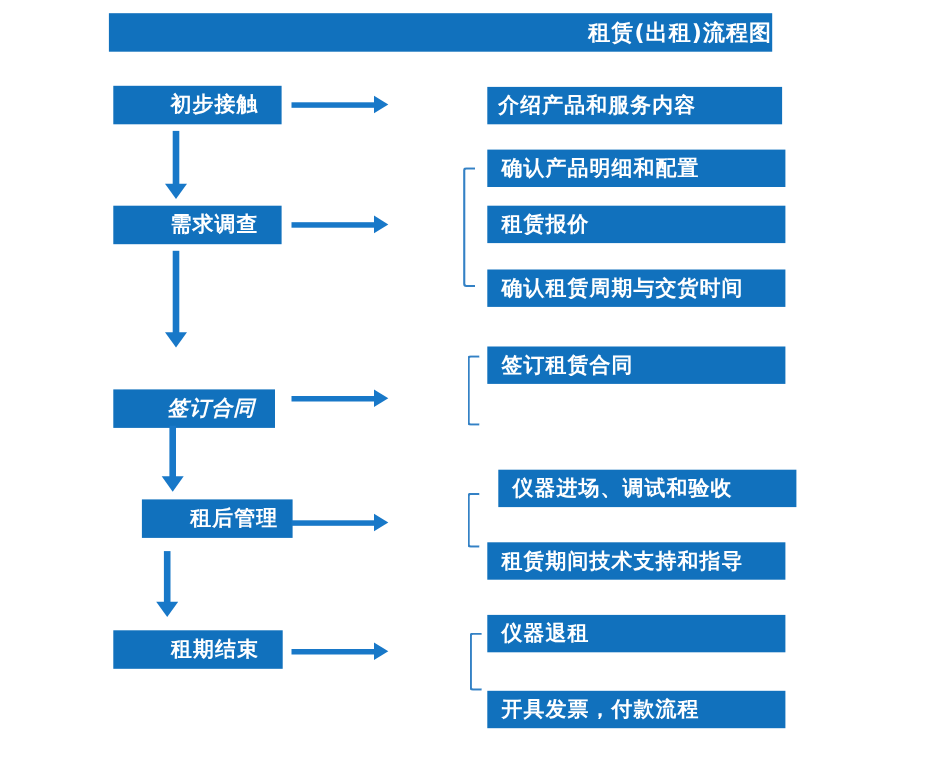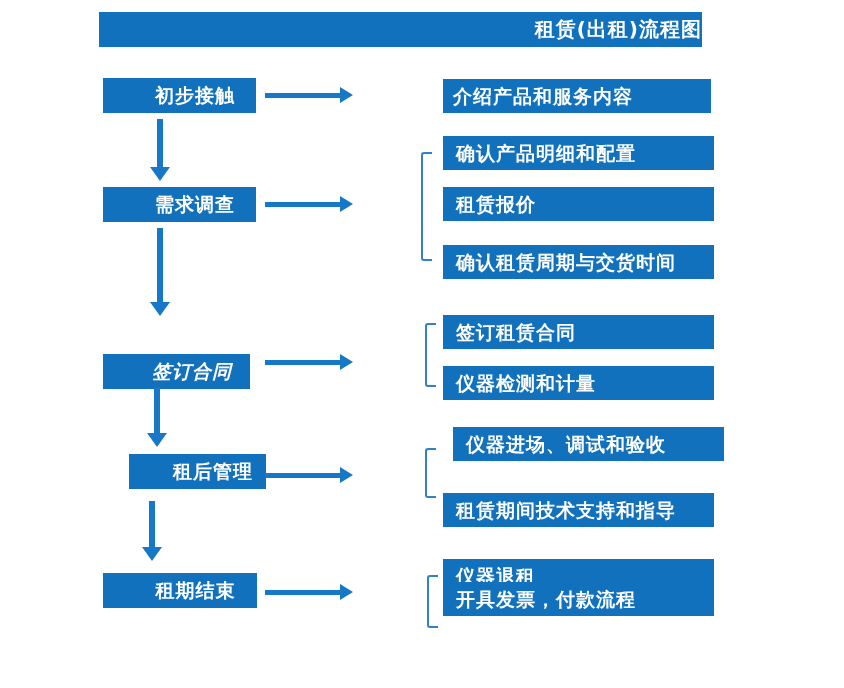--- a/index.html
+++ b/index.html
@@ -98,21 +98,20 @@
   <div class="bracket" style="left:425px;top:448px;height:50px;"></div>
   <div class="bracket" style="left:427px;top:575px;height:53px;"></div>
 
   <div class="node right" style="left:443px;top:79px;padding-left:10px;">介绍产品和服务内容</div>
 
   <div class="node right" style="left:443px;top:136px;">确认产品明细和配置</div>
   <div class="node right" style="left:443px;top:187px;">租赁报价</div>
   <div class="node right" style="left:443px;top:245px;">确认租赁周期与交货时间</div>
 
   <div class="node right" style="left:443px;top:315px;">签订租赁合同</div>
-  <div class="node right" style="left:443px;top:366px;">仪器检测和计量</div>
 
   <div class="node right" style="left:443px;top:427px;margin-left:10px;">仪器进场、调试和验收</div>
   <div class="node right" style="left:443px;top:493px;">租赁期间技术支持和指导</div>
 
   <div class="node right" style="left:443px;top:559px;">仪器退租</div>
-  <div class="node right" style="left:443px;top:582px;">开具发票，付款流程</div>
+  <div class="node right" style="left:443px;top:628px;">开具发票，付款流程</div>
 
 </div>
 
 </body></html>

